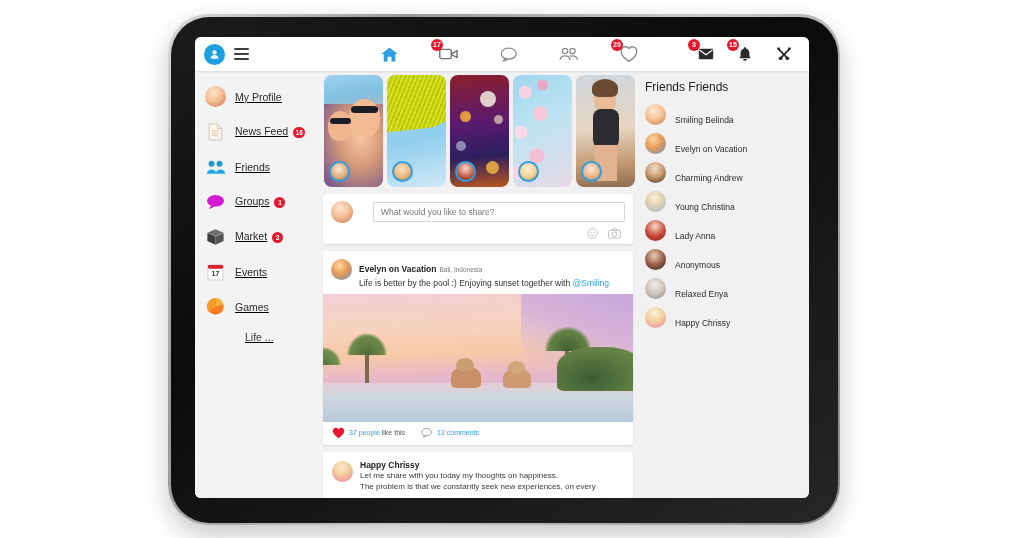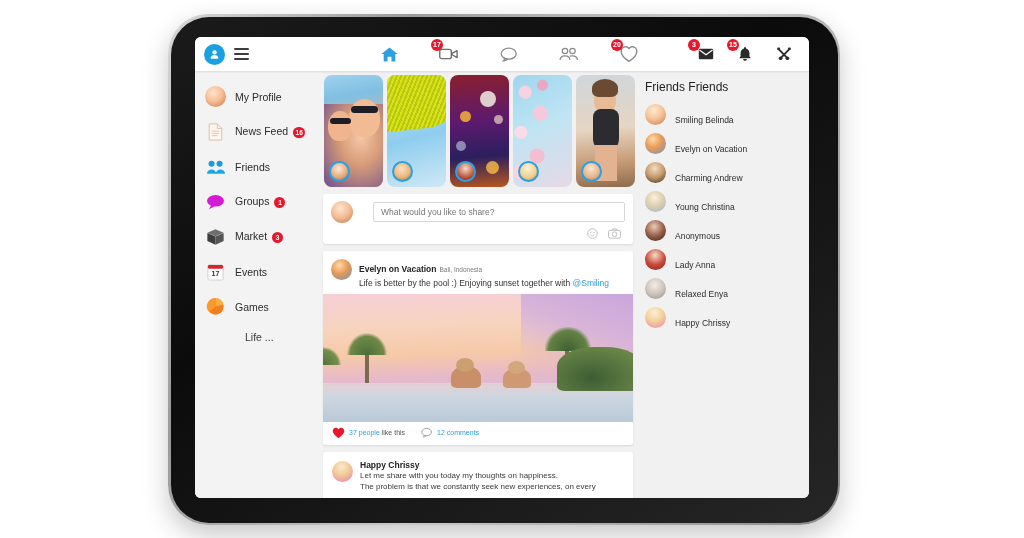--- a/index.html
+++ b/index.html
@@ -47,21 +47,21 @@
   .navicon svg{display:block;}
   .badge{
     position:absolute;top:-5px;left:-7px;min-width:12px;height:12px;padding:0 2px;
     background:#e8172b;color:#fff;border-radius:7px;font-size:7px;line-height:12px;
     text-align:center;font-weight:700;box-sizing:border-box;
   }
 
   
   .appbody{display:flex;height:427px;background:#f1f1f1;}
   .sidebar{width:128px;flex:none;background:#f3f3f3;padding-top:8px;box-sizing:border-box;}
-  .side-item{display:flex;align-items:center;gap:9px;padding:7px 10px;cursor:pointer;}
+  .side-item{display:flex;align-items:center;gap:9px;padding:7px 10px;cursor:pointer;text-decoration:underline;}
   .side-ico{width:21px;height:21px;flex:none;display:flex;align-items:center;justify-content:center;}
   .side-label{font-size:10.5px;color:#2b2b2b;white-space:nowrap;}
   .side-badge{
     display:inline-block;min-width:11px;height:11px;padding:0 2.5px;margin-left:5px;
     background:#e8172b;color:#fff;border-radius:6px;font-size:6.5px;line-height:11px;
     text-align:center;font-weight:700;box-sizing:border-box;vertical-align:middle;
   }
   .side-more{padding-left:40px;font-size:10.5px;color:#3a3a3a;}
   .sideav{width:21px;height:21px;border-radius:50%;overflow:hidden;}
 
@@ -407,26 +407,26 @@
           </div>
           <div class="rail-item">
             <div class="rail-av" style="background:radial-gradient(circle at 46% 30%,#f3ddc4 0%,#c79a6c 48%,#3a2c22 100%);"></div>
             <span class="rail-name">Charming Andrew</span>
           </div>
           <div class="rail-item">
             <div class="rail-av" style="background:radial-gradient(circle at 45% 32%,#fdf0d6 0%,#dcd0b4 45%,#9fb4c9 100%);"></div>
             <span class="rail-name">Young Christina</span>
           </div>
           <div class="rail-item">
+            <div class="rail-av" style="background:radial-gradient(circle at 48% 30%,#f6dcc8 0%,#c94a3d 52%,#8c1e18 100%);"></div>
+            <span class="rail-name">Lady Anna</span>
+          </div>
+          <div class="rail-item">
             <div class="rail-av" style="background:radial-gradient(circle at 44% 32%,#e9cdb6 0%,#9a5f4a 50%,#2e2119 100%);"></div>
             <span class="rail-name">Anonymous</span>
-          </div>
-          <div class="rail-item">
-            <div class="rail-av" style="background:radial-gradient(circle at 48% 30%,#f6dcc8 0%,#c94a3d 52%,#8c1e18 100%);"></div>
-            <span class="rail-name">Lady Anna</span>
           </div>
           <div class="rail-item">
             <div class="rail-av" style="background:radial-gradient(circle at 46% 34%,#f4ece4 0%,#cfc4ba 50%,#8e8b87 100%);"></div>
             <span class="rail-name">Relaxed Enya</span>
           </div>
           <div class="rail-item">
             <div class="rail-av" style="background:radial-gradient(circle at 45% 28%,#ffeeda 0%,#f2d49c 42%,#ef7fa9 100%);"></div>
             <span class="rail-name">Happy Chrissy</span>
           </div>
         </div>

